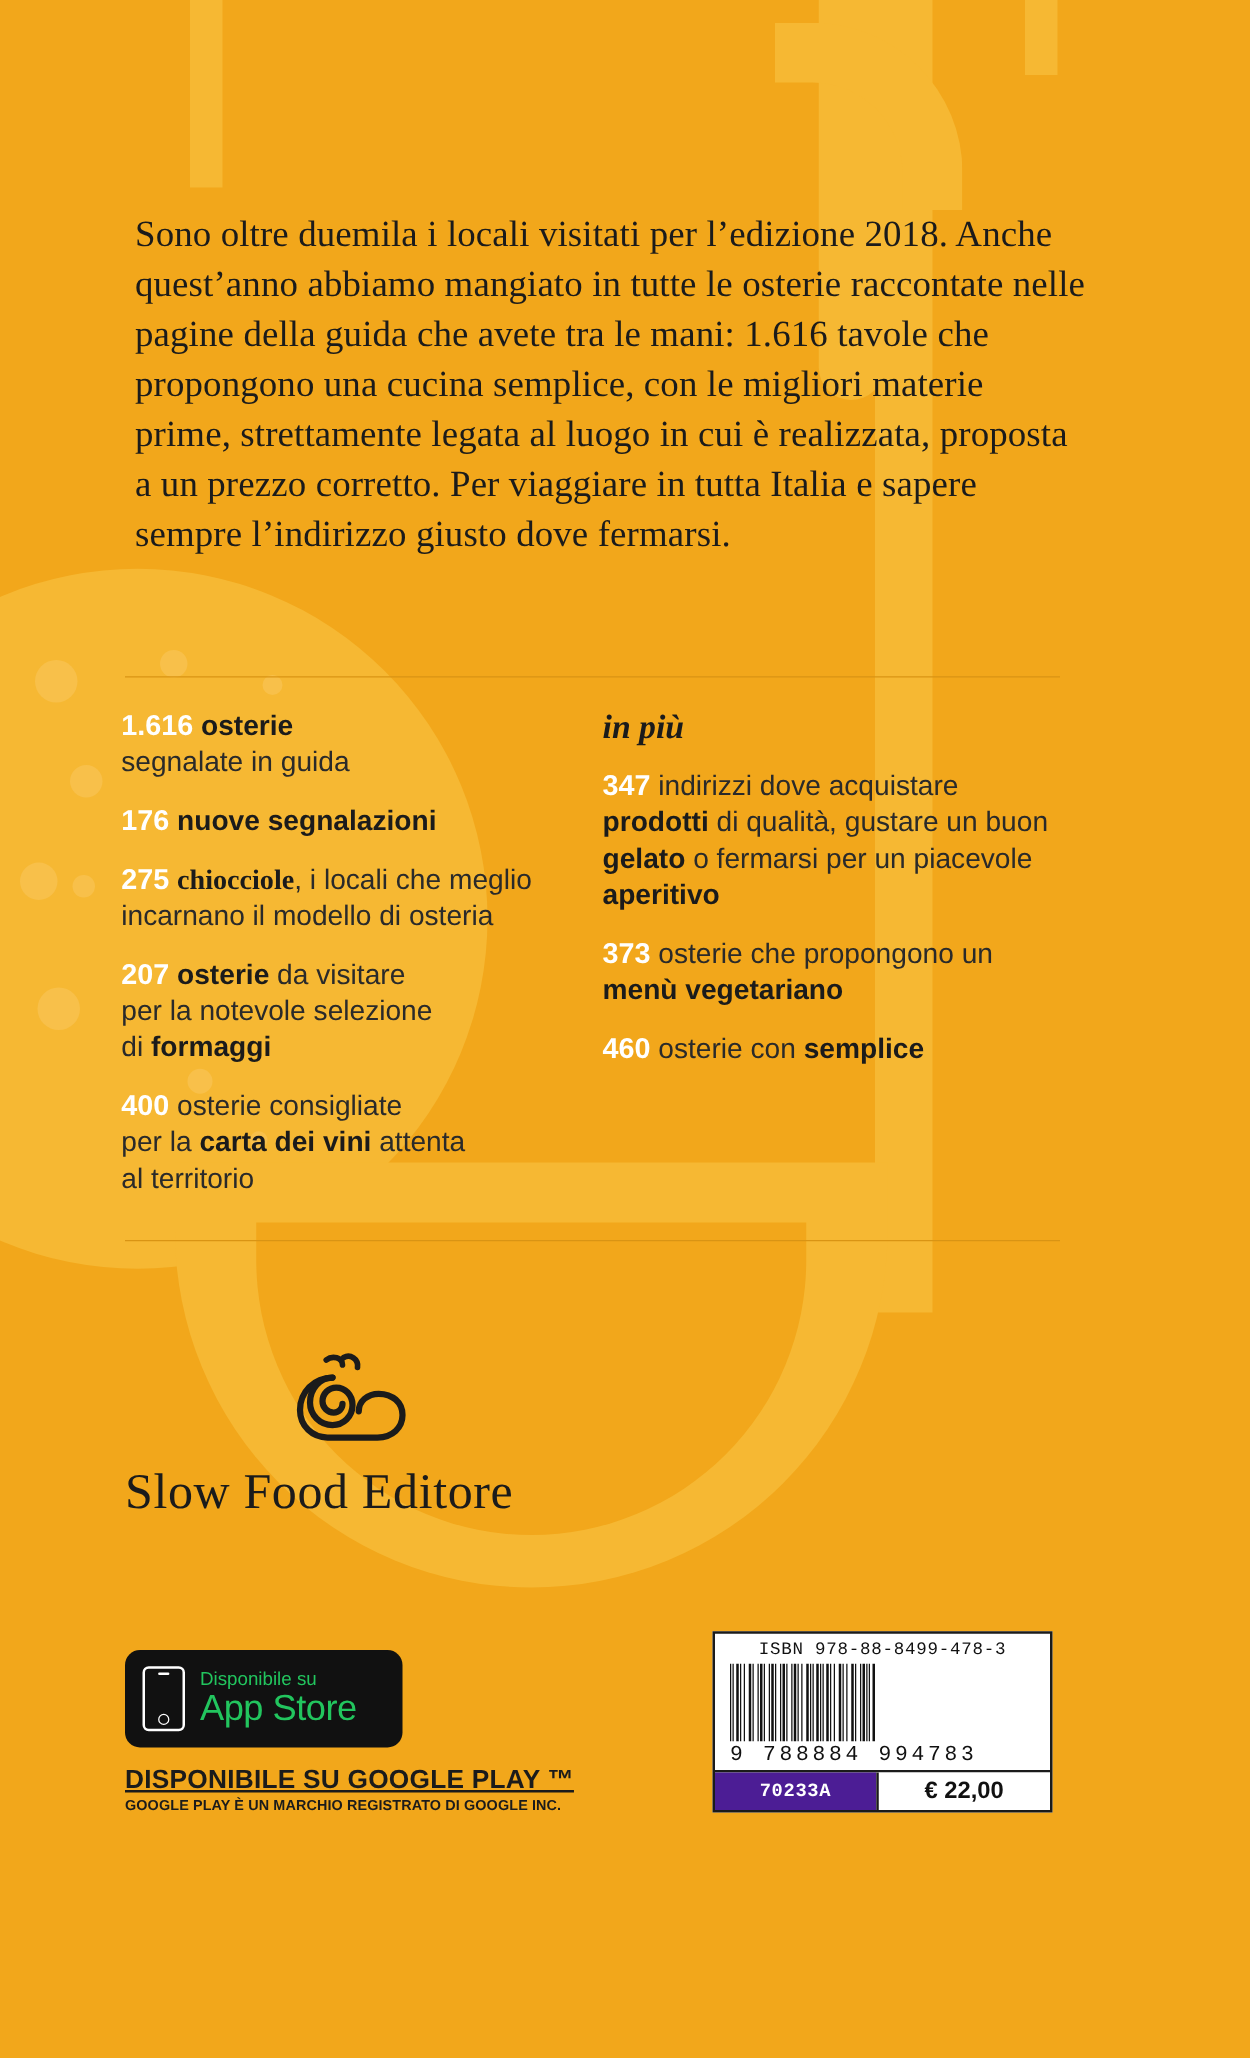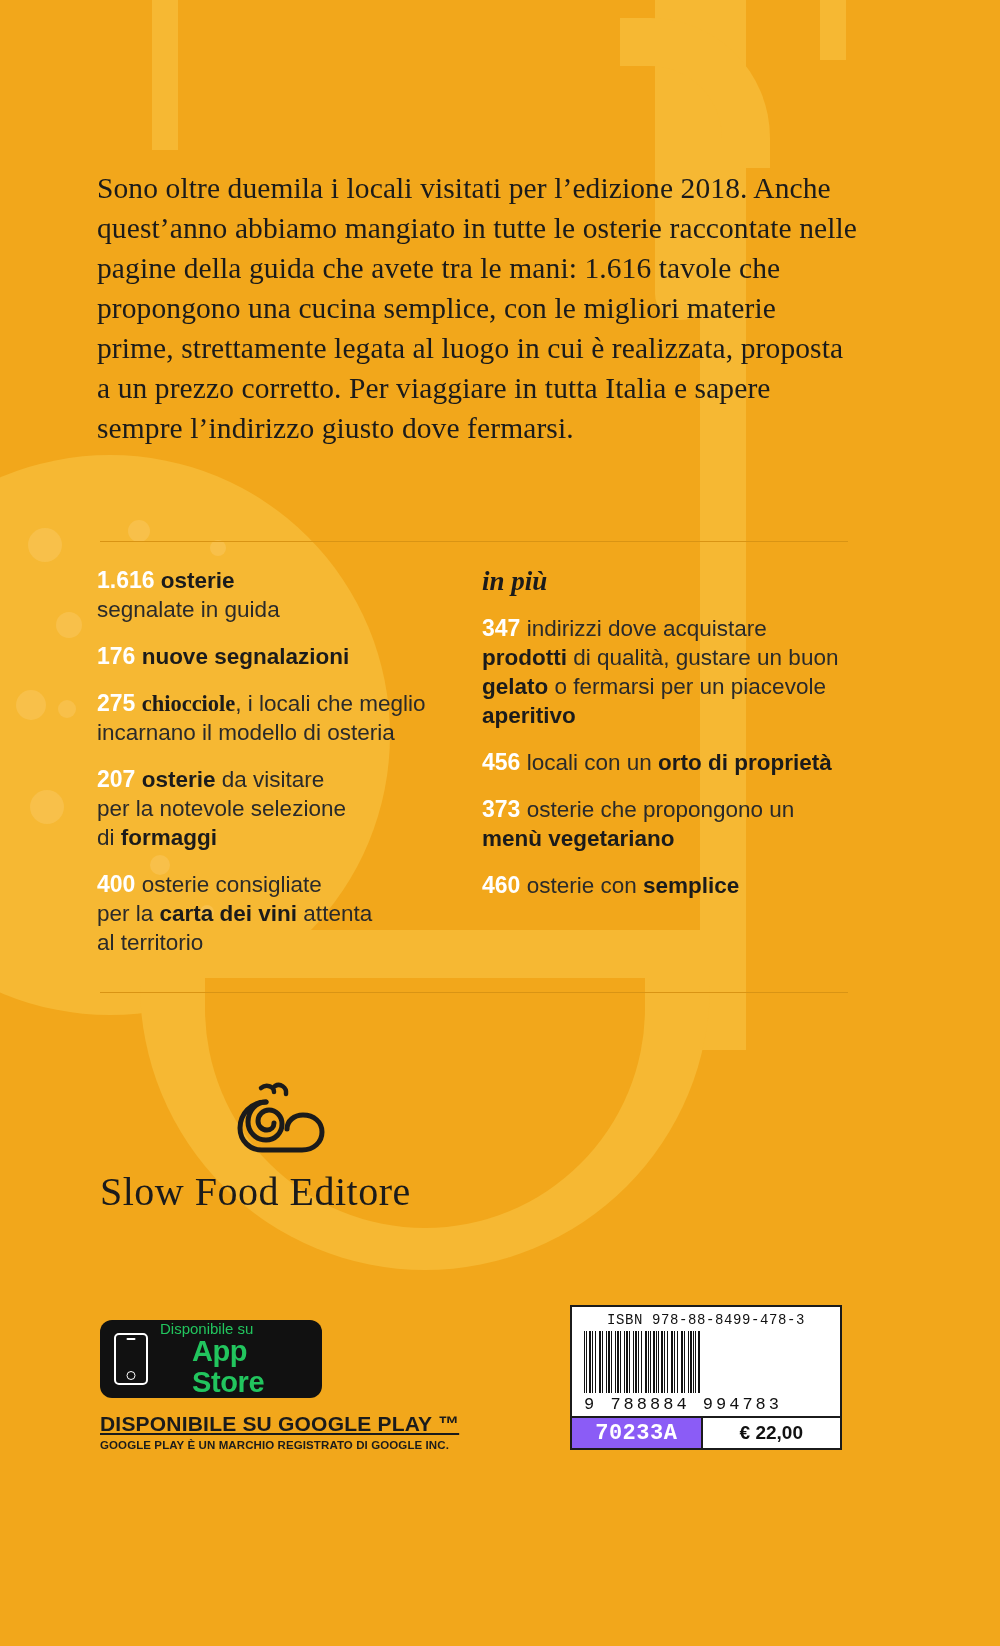--- a/index.html
+++ b/index.html
@@ -99,21 +99,21 @@
   }
 
   
   .content {
     position: relative;
     z-index: 2;
   }
 
   .intro {
     position: absolute;
-    left: 97px;
+    left: 108px;
     top: 168px;
     width: 760px;
     font-family: "Liberation Serif", serif;
     font-size: 29.5px;
     line-height: 40px;
     color: #1b1b1b;
     letter-spacing: 0.1px;
   }
 
   .rule {
@@ -221,21 +221,21 @@
     left: 50%;
     transform: translateX(-50%);
     bottom: 3px;
     width: 7px;
     height: 7px;
     border: 1.5px solid #fff;
     border-radius: 50%;
   }
   .as-text { color: #22c55e; line-height: 1.05; }
   .as-small { font-size: 15px; }
-  .as-big { font-size: 29px; font-weight: bold; letter-spacing: -0.4px; margin-left: 32px; }
+  .as-big { font-size: 29px; font-weight: normal; letter-spacing: -0.4px; }
 
   .gplay {
     position: absolute;
     left: 100px;
     top: 1412px;
     width: 420px;
   }
   .gplay-main {
     font-size: 21px;
     font-weight: bold;
@@ -291,23 +291,23 @@
     left: 0;
     bottom: 0;
     width: 100%;
     height: 32px;
     display: flex;
     border-top: 2px solid #1b1b1b;
     box-sizing: border-box;
   }
   .code-cell {
     width: 48%;
-    background: #8b5cf6;
+    background: #4c1d95;
     color: #fff;
-    font-size: 22px;
+    font-size: 15px;
     font-weight: bold;
     display: flex;
     align-items: center;
     justify-content: center;
     font-family: "Liberation Mono", monospace;
     letter-spacing: 0.5px;
   }
   .price-cell {
     width: 52%;
     background: #fff;
@@ -388,23 +388,20 @@
     </div>
 
     <div class="col-right">
 
       <div class="inpiu">in più</div>
 
       <div class="stat">
         <span class="num">347</span><span> indirizzi dove acquistare </span><span class="b">prodotti</span><span> di qualità, gustare un buon </span><span class="b">gelato</span><span> o fermarsi per un piacevole </span><span class="b">aperitivo</span>
       </div>
 
-      <div class="stat">
-        <span class="num">456</span><span> locali con un </span><span class="b">orto di proprietà</span>
-      </div>
 
       <div class="stat">
         <span class="num">373</span><span> osterie che propongono un </span><span class="b">menù vegetariano</span>
       </div>
 
       <div class="stat">
         <span class="num">460</span><span> osterie con </span><span class="b">semplice</span>
       </div>
 
     </div>

